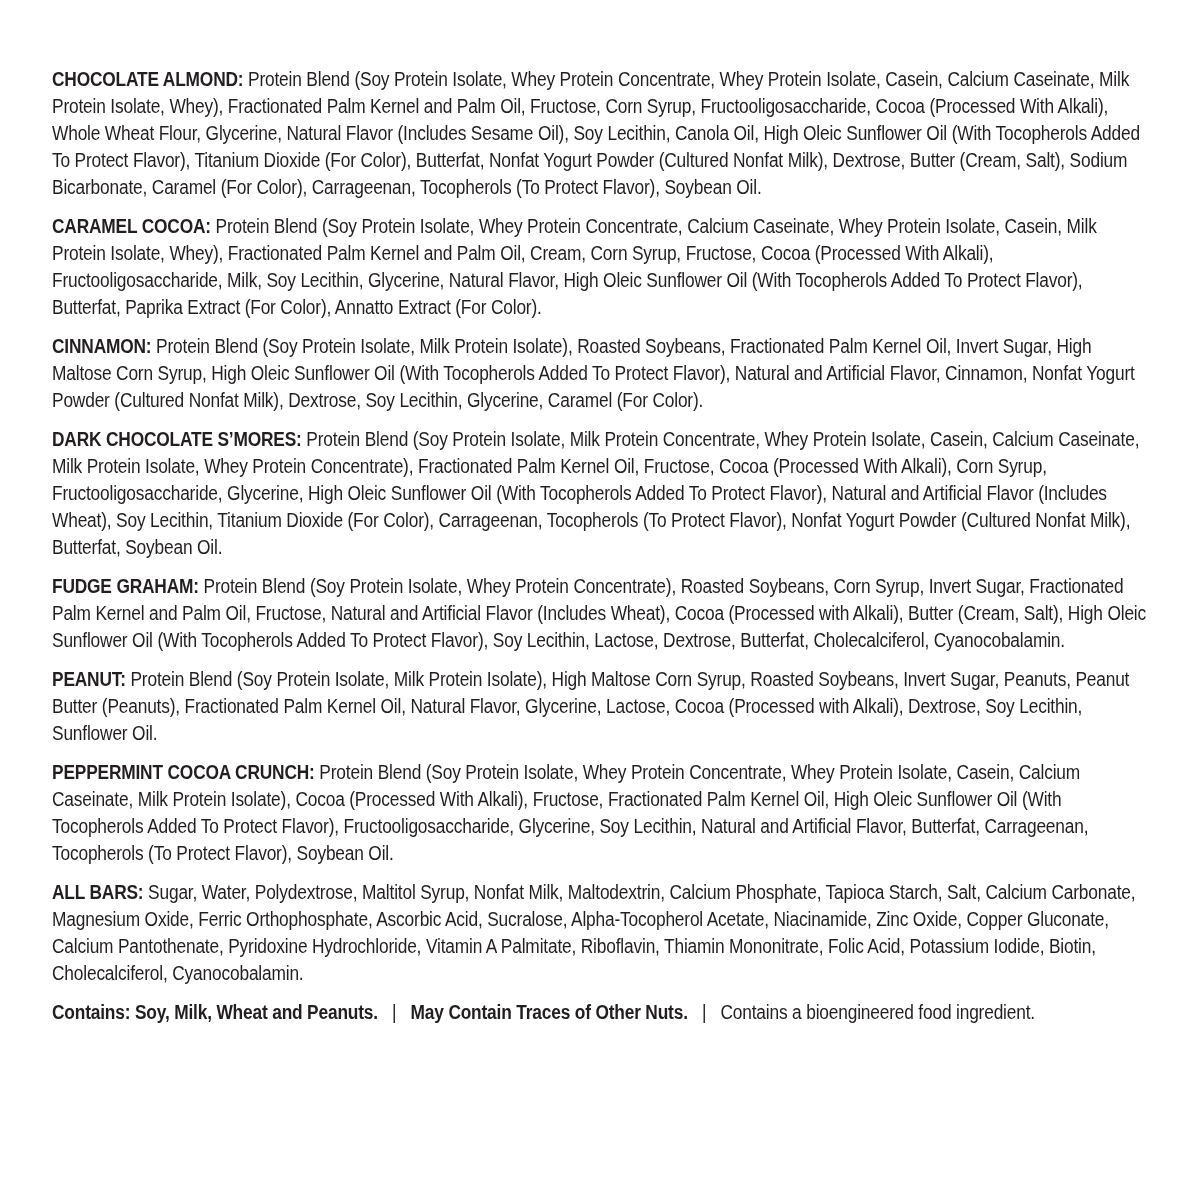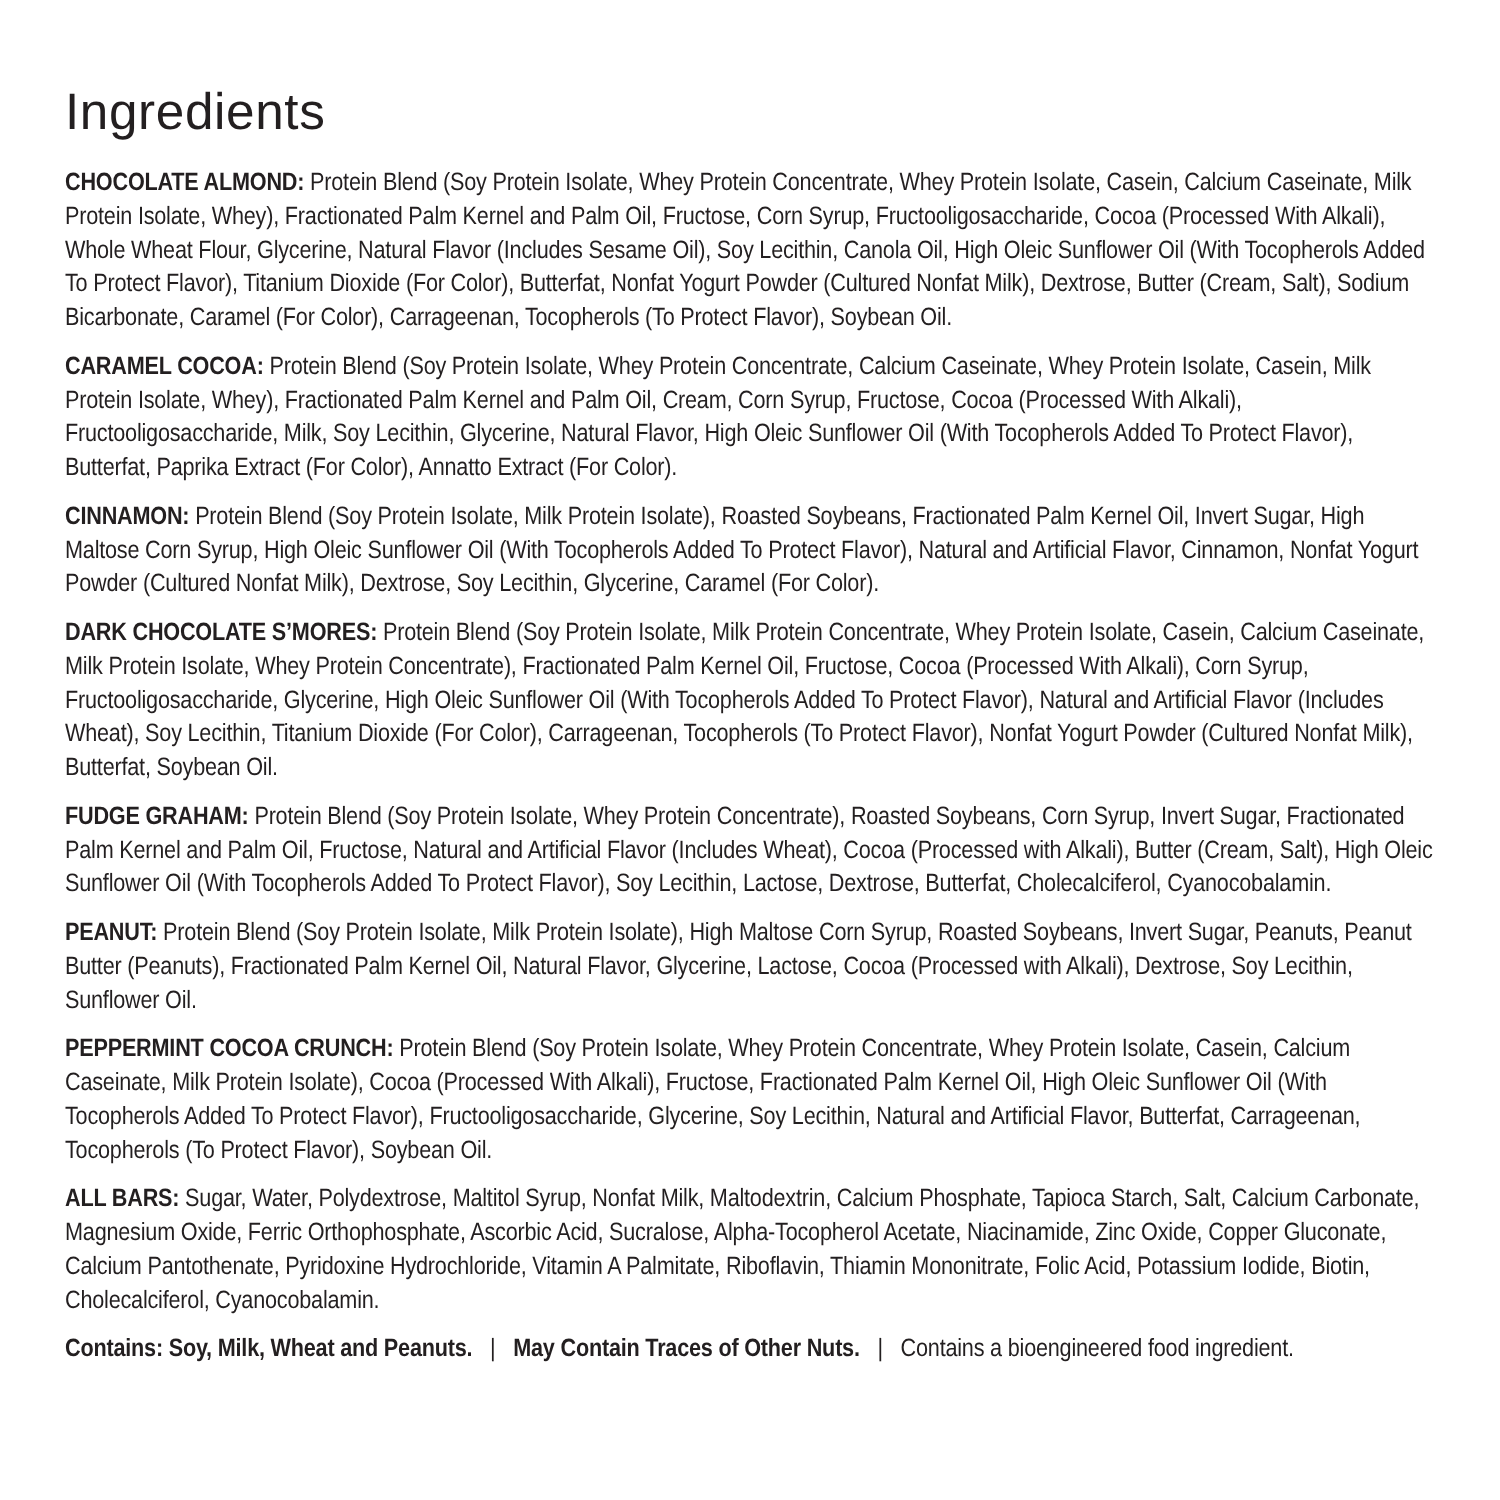--- a/index.html
+++ b/index.html
@@ -48,21 +48,20 @@
   }
   .pipe {
     font-weight: 400;
     margin: 0 11px;
   }
 </style>
 </head>
 <body>
 
 <div class="page">
-  <h1 class="page-title">Ingredients</h1>
 
   <div class="scale-wrap">
 
     <p class="section">
       <b class="flavor-name">CHOCOLATE ALMOND:</b>
       <span>Protein Blend (Soy Protein Isolate, Whey Protein Concentrate, Whey Protein Isolate, Casein, Calcium Caseinate, Milk Protein Isolate, Whey), Fractionated Palm Kernel and Palm Oil, Fructose, Corn Syrup, Fructooligosaccharide, Cocoa (Processed With Alkali), Whole Wheat Flour, Glycerine, Natural Flavor (Includes Sesame Oil), Soy Lecithin, Canola Oil, High Oleic Sunflower Oil (With Tocopherols Added To Protect Flavor), Titanium Dioxide (For Color), Butterfat, Nonfat Yogurt Powder (Cultured Nonfat Milk), Dextrose, Butter (Cream, Salt), Sodium Bicarbonate, Caramel (For Color), Carrageenan, Tocopherols (To Protect Flavor), Soybean Oil.</span>
     </p>
 
     <p class="section">
       <b class="flavor-name">CARAMEL COCOA:</b>

